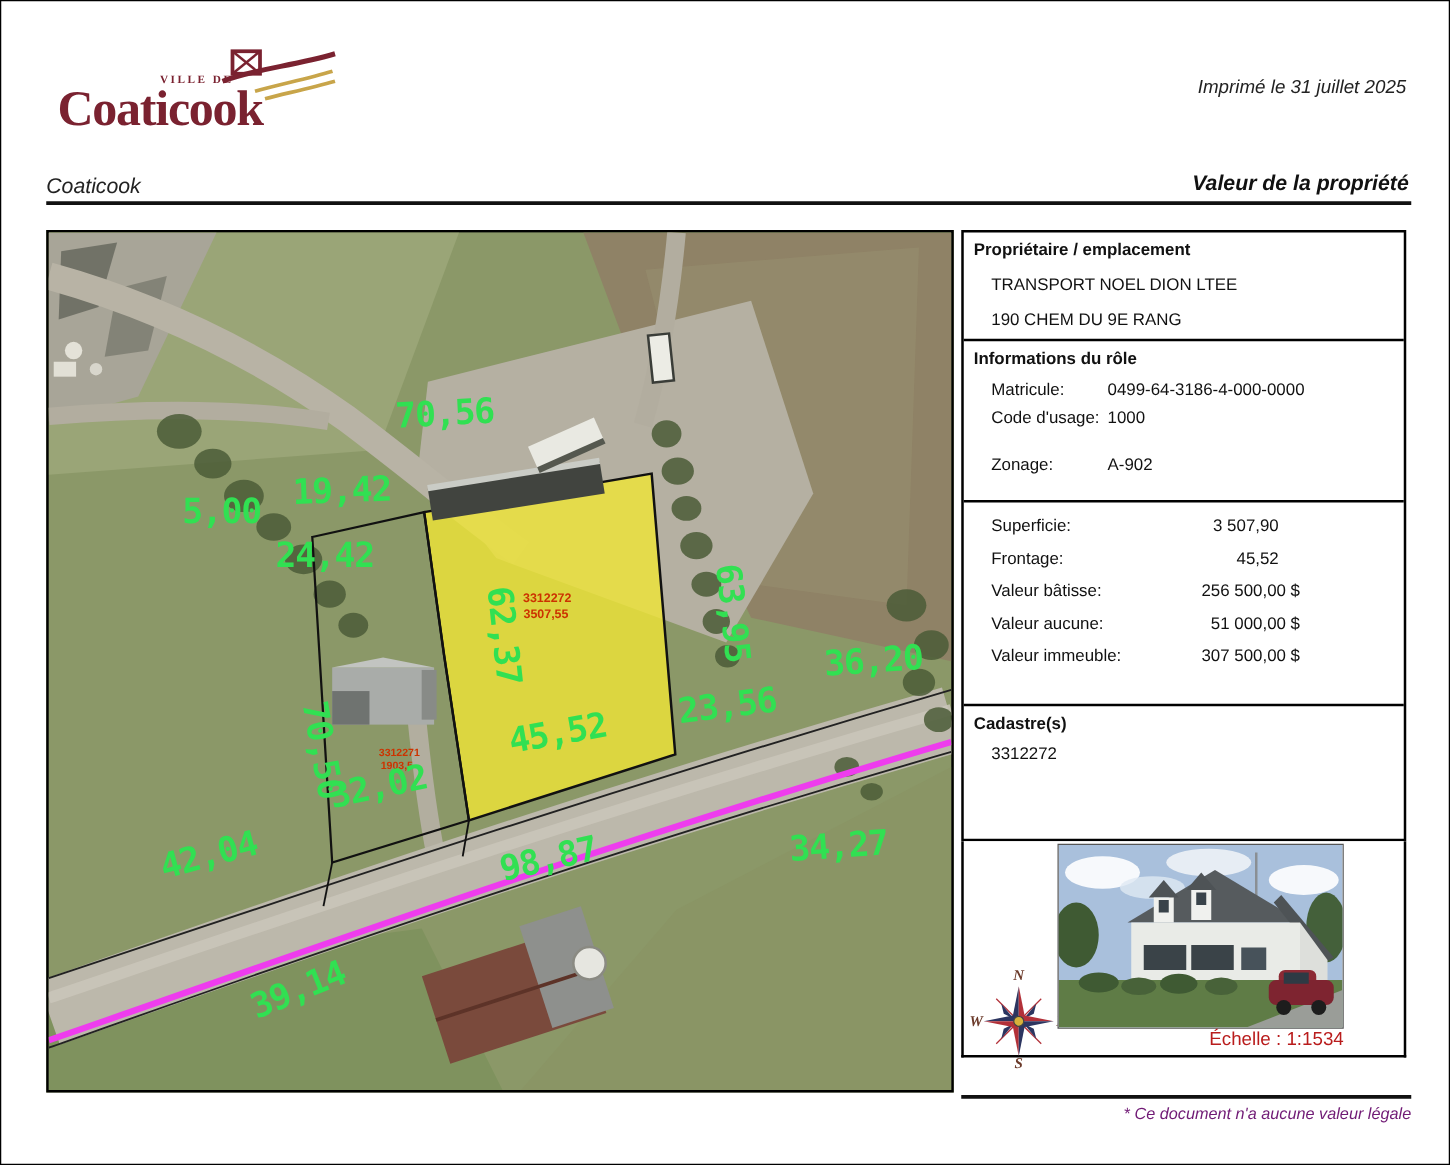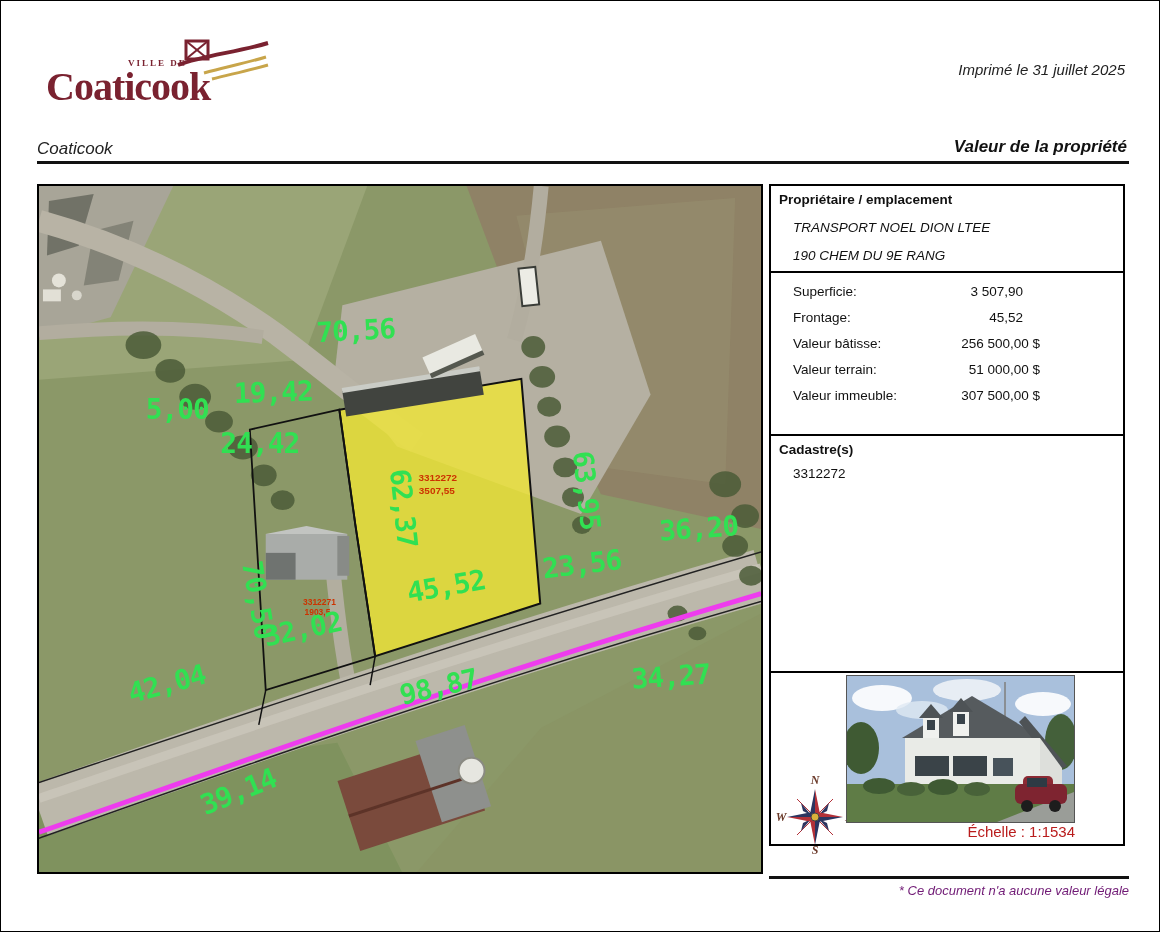--- a/index.html
+++ b/index.html
@@ -23,21 +23,21 @@
   .map-box{position:absolute;left:36px;top:183px;width:726px;height:690px;border:2px solid #000;box-sizing:border-box;background:#8b9868;}
   .map-box svg{display:block;}
   .meas{font-family:"DejaVu Sans Mono",monospace;font-weight:bold;letter-spacing:-1px;}
   
   .panel{position:absolute;left:768px;top:183px;width:356px;box-sizing:border-box;}
   .pbox{border:2px solid #000;box-sizing:border-box;background:#fff;}
   .pbox1{height:489px;}
   .sec{box-sizing:border-box;overflow:hidden;}
   .sec-h{font-size:13.5px;font-weight:bold;padding:6px 0 0 8px;}
   .sec1{height:85px;}
-  .sec1 .line{font-size:13.5px;padding-left:22px;margin-top:13px;font-style:italic;}
+  .sec1 .line{font-size:13.5px;padding-left:22px;margin-top:13px;}
   .sec2{height:129px;border-top:2px solid #000;}
   .kvrow{display:flex;font-size:13.5px;padding-left:22px;}
   .kvrow .k{width:93px;flex:none;}
   .r1{margin-top:10px;}.r2{margin-top:7px;}.r3{margin-top:23px;}
   .sec3{height:163px;border-top:2px solid #000;padding-top:5px;}
   .valrow{display:flex;justify-content:space-between;align-items:center;height:26px;
     font-size:13.5px;padding-left:22px;padding-right:83px;}
   .valrow .v{text-align:right;}
   .valrow .nocur{padding-right:17px;text-align:right;}
   .sec4{height:112px;border-top:2px solid #000;}
@@ -185,35 +185,50 @@
     </svg>
   </div>
 
   <div class="panel">
     <div class="pbox pbox1">
       <div class="sec sec1">
         <div class="sec-h">Propriétaire / emplacement</div>
         <div class="line">TRANSPORT NOEL DION LTEE</div>
         <div class="line">190 CHEM DU 9E RANG</div>
       </div>
+      <div class="sec sec2">
+        <div class="sec-h">Informations du rôle</div>
+        <div class="kvrow r1">
+          <span class="k">Matricule:</span>
+          <span class="v">0499-64-3186-4-000-0000</span>
+        </div>
+        <div class="kvrow r2">
+          <span class="k">Code d'usage:</span>
+          <span class="v">1000</span>
+        </div>
+        <div class="kvrow r3">
+          <span class="k">Zonage:</span>
+          <span class="v">A-902</span>
+        </div>
+      </div>
       <div class="sec sec3">
         <div class="valrow">
             <span>Superficie:</span>
             <span class="v nocur">3 507,90</span>
           </div>
         <div class="valrow">
             <span>Frontage:</span>
             <span class="v nocur">45,52</span>
           </div>
         <div class="valrow">
             <span>Valeur bâtisse:</span>
             <span class="v">256 500,00 $</span>
           </div>
         <div class="valrow">
-            <span>Valeur terrain:</span>
+            <span>Valeur aucune:</span>
             <span class="v">51 000,00 $</span>
           </div>
         <div class="valrow">
             <span>Valeur immeuble:</span>
             <span class="v">307 500,00 $</span>
           </div>
       </div>
       <div class="sec sec4">
         <div class="sec-h">Cadastre(s)</div>
         <div class="cad-num">3312272</div>

